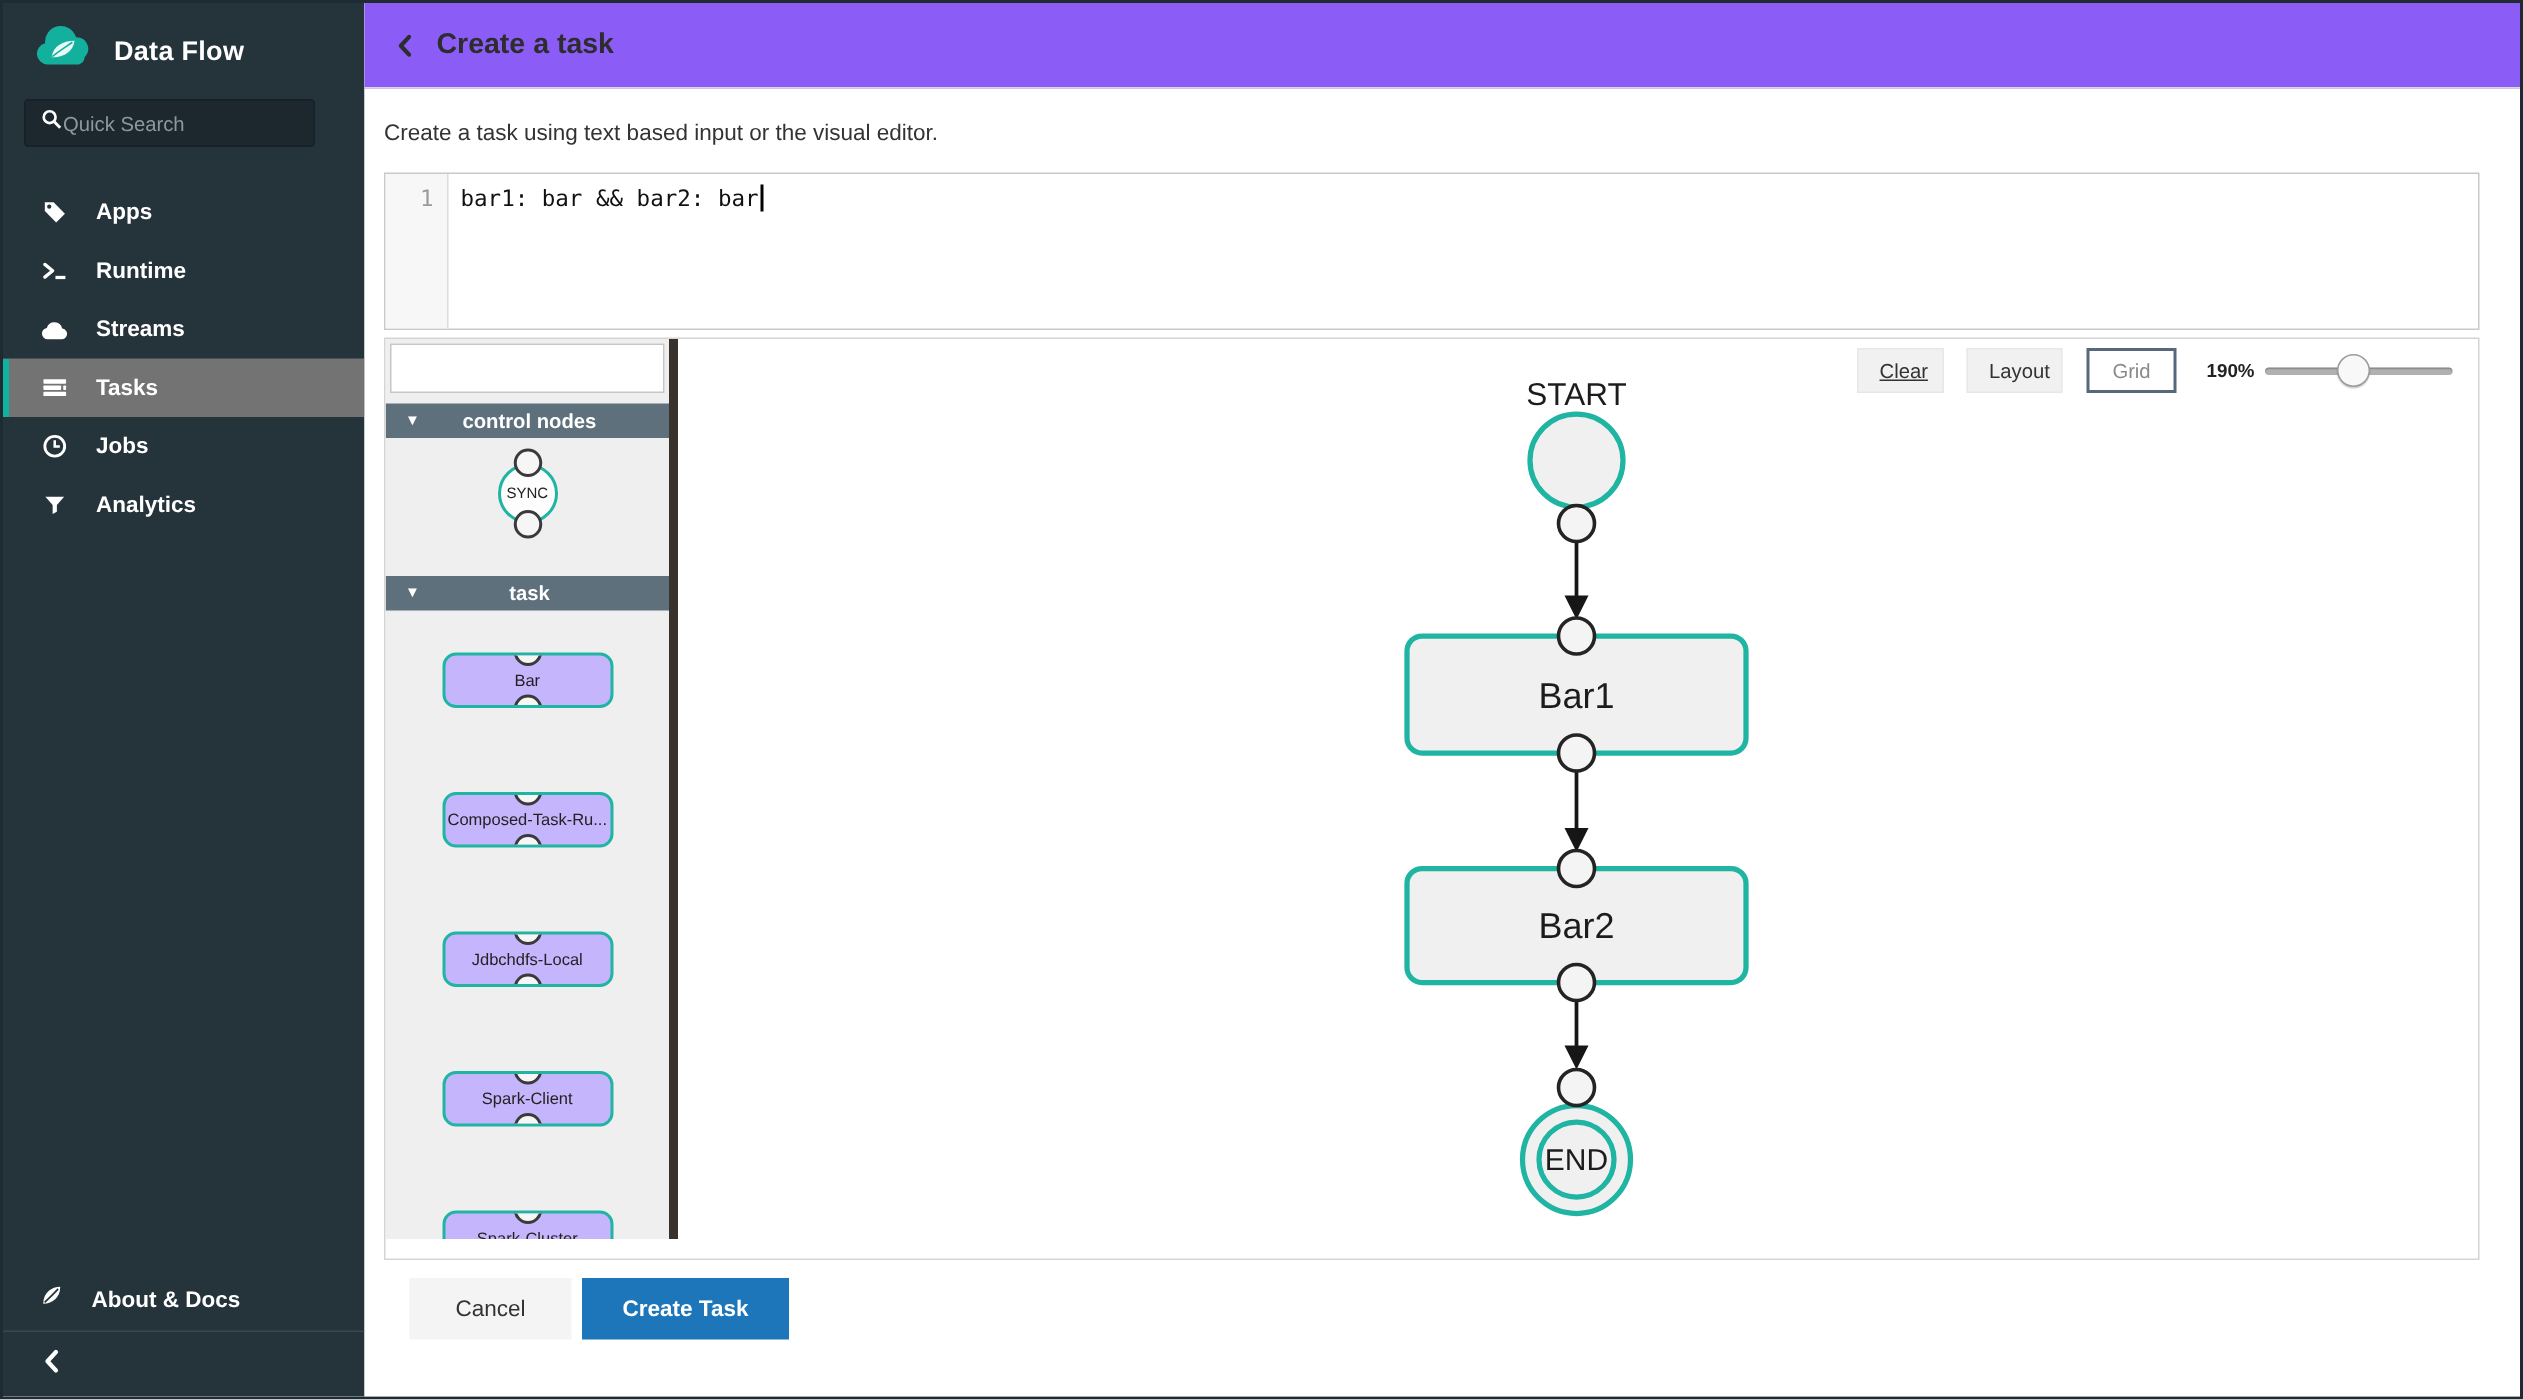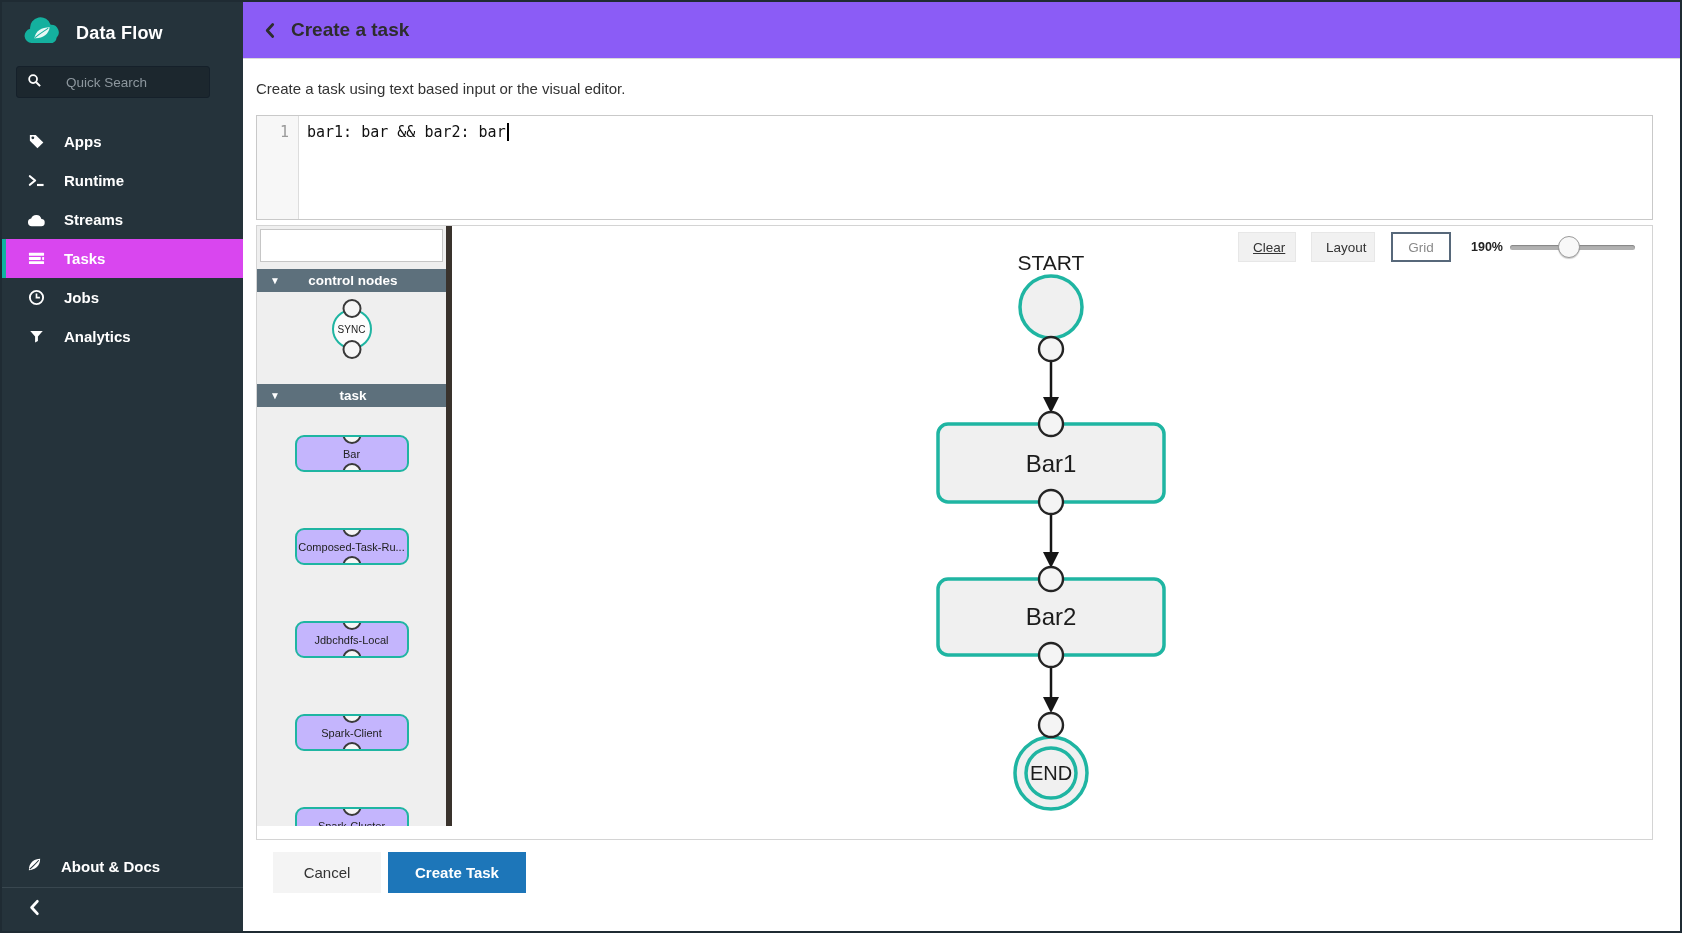--- a/index.html
+++ b/index.html
@@ -12,28 +12,28 @@
   }
   *{box-sizing:border-box;margin:0;padding:0;}
   html,body{background:#fff;}
   body{font-family:"Liberation Sans","DejaVu Sans",sans-serif;color:#333;}
   .frame{position:relative;width:1682px;height:933px;border:2px solid #1f2b33;background:#fff;overflow:hidden;}
 
   
   .sidebar{position:absolute;left:0;top:0;bottom:0;width:241px;background:var(--sidebar);}
   .logo-row{display:flex;align-items:center;gap:12px;padding:14px 0 0 20px;}
   .logo-row .logo-title{color:#fff;font-size:18px;font-weight:700;letter-spacing:.2px;}
-  .side-search{position:absolute;left:14px;top:64px;width:194px;height:32px;background:#1c272e;border:1px solid #15202a;border-radius:3px;display:flex;align-items:center;padding:0 10px;gap:24px;}
+  .side-search{position:absolute;left:14px;top:64px;width:194px;height:32px;background:#1c272e;border:1px solid #15202a;border-radius:3px;display:flex;align-items:center;padding:0 10px;gap:0;}
   .side-search input{flex:1;background:transparent;border:none;outline:none;color:#cfd6da;font-size:13.5px;font-family:inherit;}
   .side-search input::placeholder{color:#8d979e;}
   .nav{position:absolute;left:0;top:120px;right:0;}
   .nav-item{display:flex;align-items:center;height:39px;padding-left:24px;gap:18px;cursor:pointer;color:#fff;}
   .nav-item .nav-icon{width:20px;display:flex;justify-content:center;align-items:center;}
   .nav-item .nav-label{font-size:15px;font-weight:600;}
-  .nav-item.active{background:#d946ef;box-shadow:inset 4px 0 0 #0fb2a1;}
+  .nav-item.active{background:#737373;box-shadow:inset 4px 0 0 #0fb2a1;}
   .side-foot{position:absolute;left:0;right:0;bottom:0;}
   .about-row{display:flex;align-items:center;height:42px;padding-left:24px;gap:18px;color:#fff;cursor:pointer;}
   .about-row .nav-label{font-size:15px;font-weight:600;}
   .side-divider{border-top:1px solid #39474f;}
   .collapse-row{height:43px;display:flex;align-items:center;padding-left:26px;color:#fff;cursor:pointer;}
 
   
   .main{position:absolute;left:241px;top:0;right:0;bottom:0;background:#fff;}
   .page-header{position:absolute;left:0;right:0;top:0;height:57px;background:#8b5cf6;border-bottom:1px solid #dadada;display:flex;align-items:center;padding-left:21px;gap:16px;}
   .back-btn{display:flex;align-items:center;color:#2d2d2d;cursor:pointer;}

